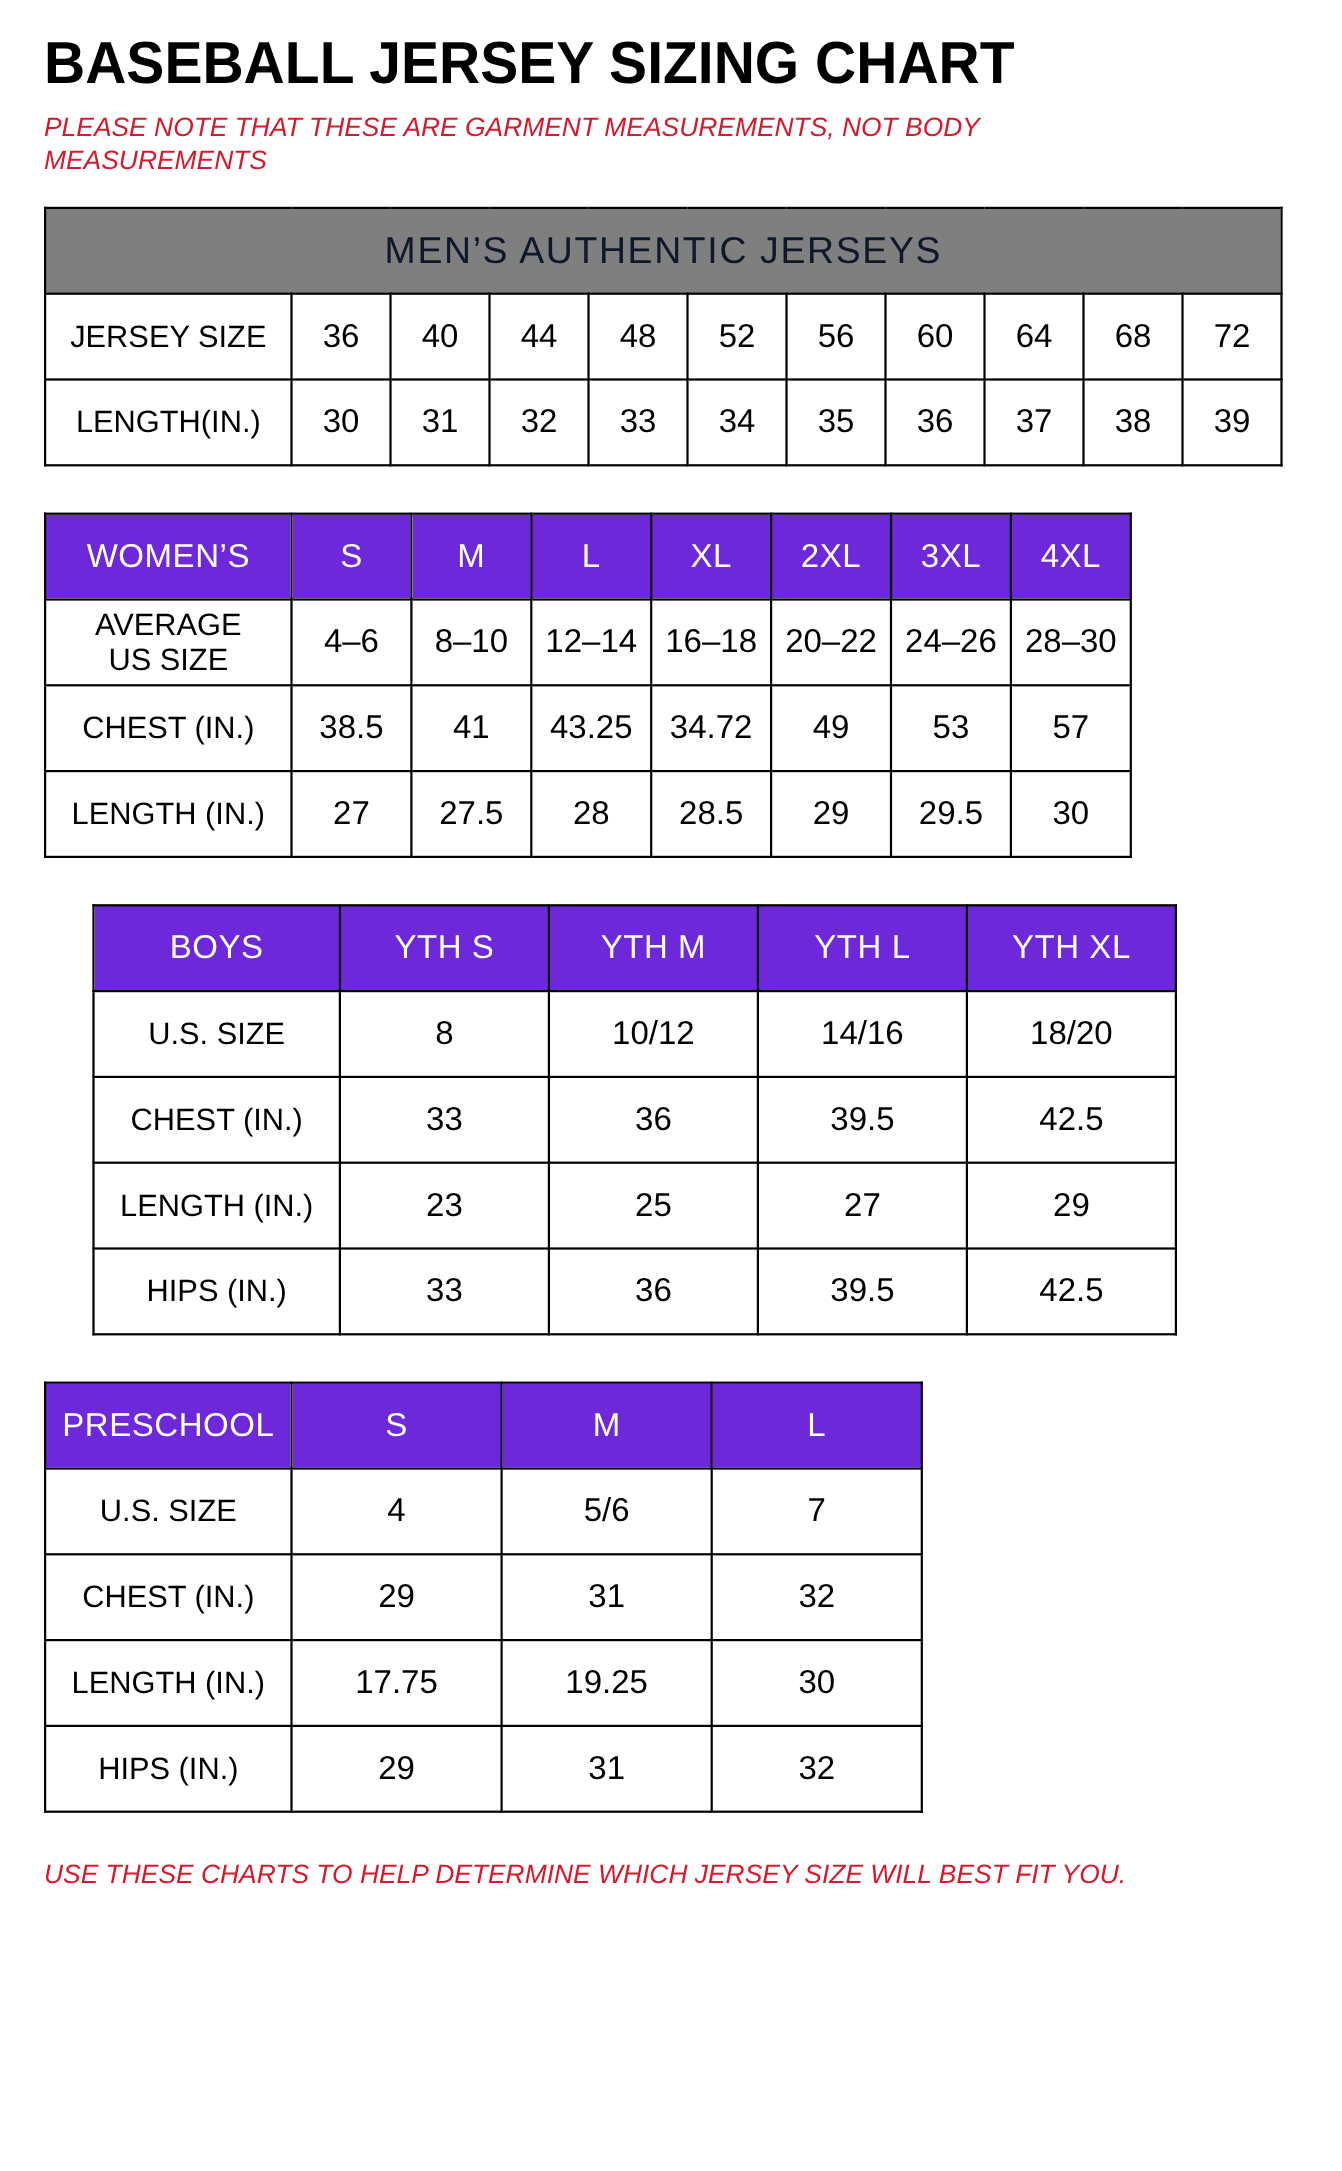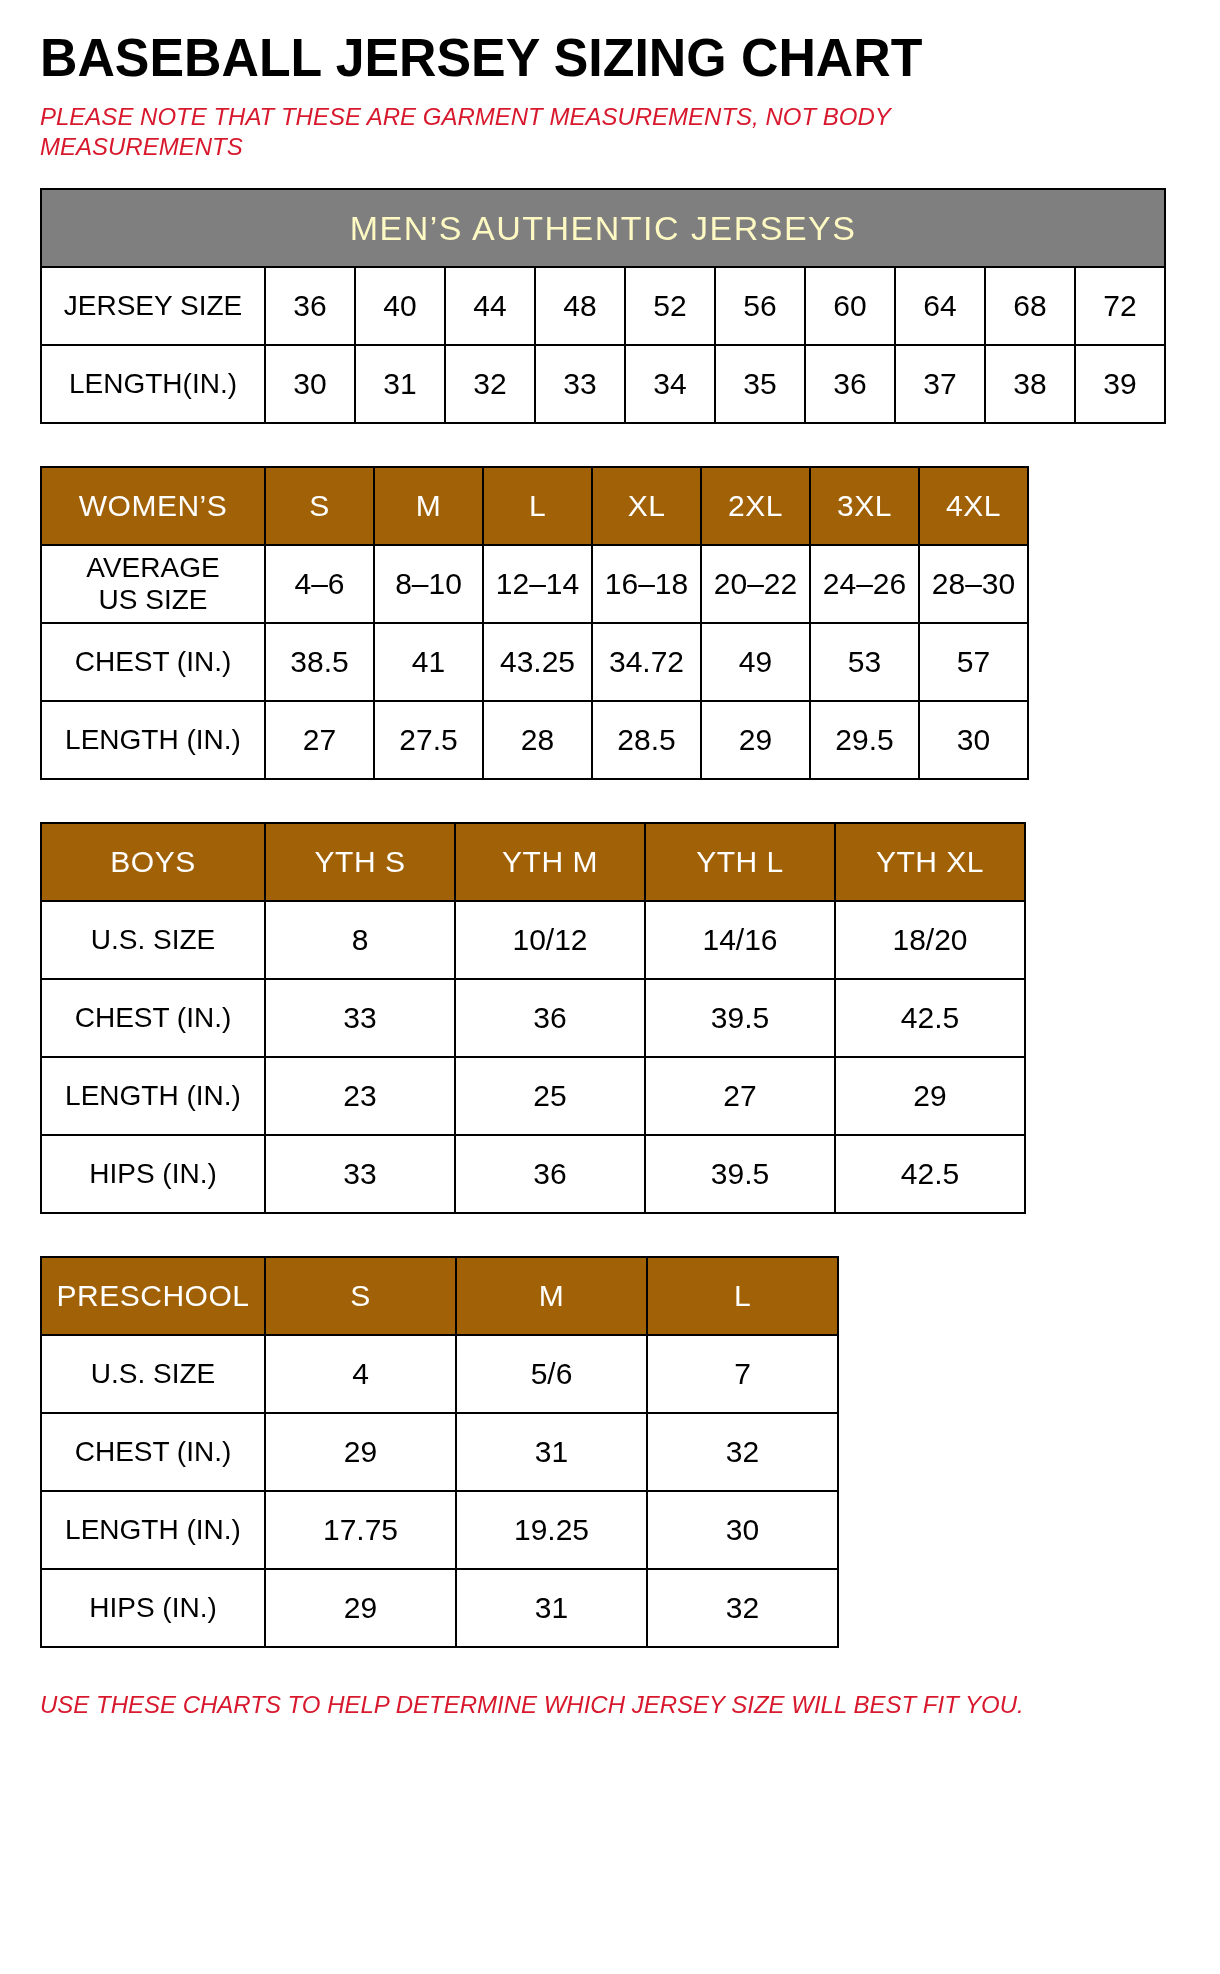--- a/index.html
+++ b/index.html
@@ -41,38 +41,38 @@
     border: 2px solid #000000;
     text-align: center;
     vertical-align: middle;
     font-weight: normal;
     padding: 4px 2px;
     overflow: hidden;
   }
   tr { height: 78px; }
   .band {
     background: #7f7f7f;
-    color: #fef9c3;
+    color: #0f172a;
     font-size: 34px;
     letter-spacing: 1.5px;
   }
   .colhead {
-    background: #a16207;
+    background: #6d28d9;
     color: #ffffff;
     font-size: 30px;
     letter-spacing: 0.5px;
   }
   .rowlabel {
     font-size: 28px;
     white-space: pre-line;
   }
   .val { font-size: 30px; }
   #table-mens { width: 1126px; }
   #table-womens { width: 988px; }
-  #table-boys { width: 986px; }
+  #table-boys { width: 986px; margin-left: 44px; }
   #table-preschool { width: 798px; }
   .c-label { width: 224px; }
   .c-mens { width: 90px; }
   .c-womens { width: 109px; }
   .c-boys { width: 190px; }
   .c-preschool { width: 191px; }
 </style>
 </head>
 <body>
 

